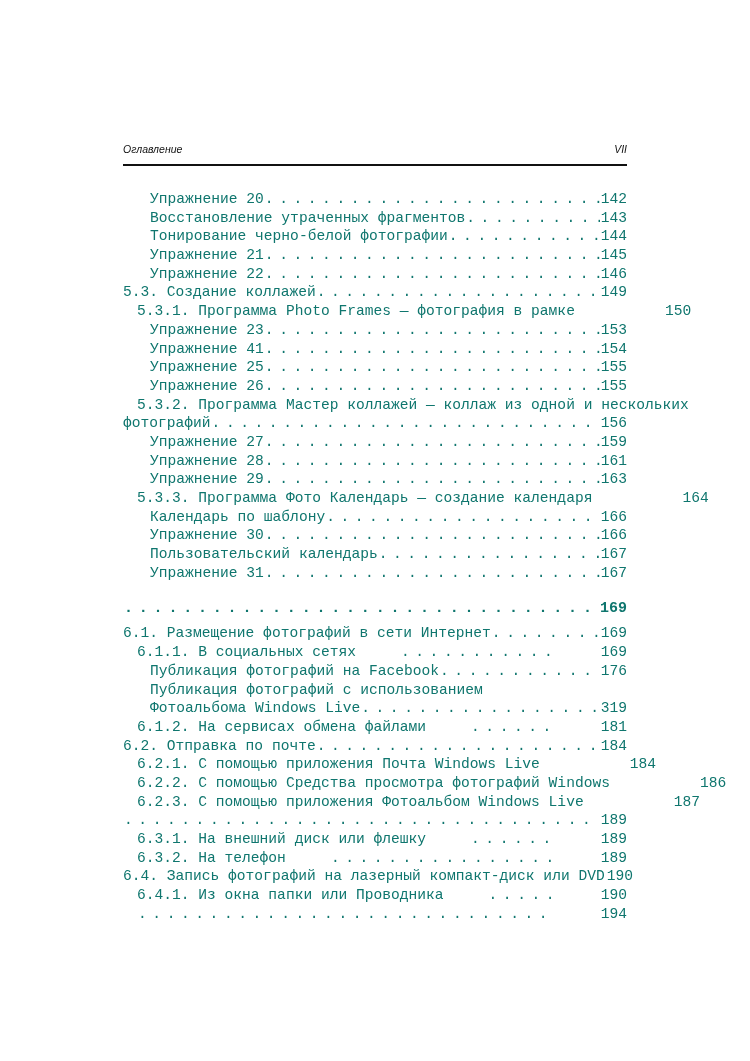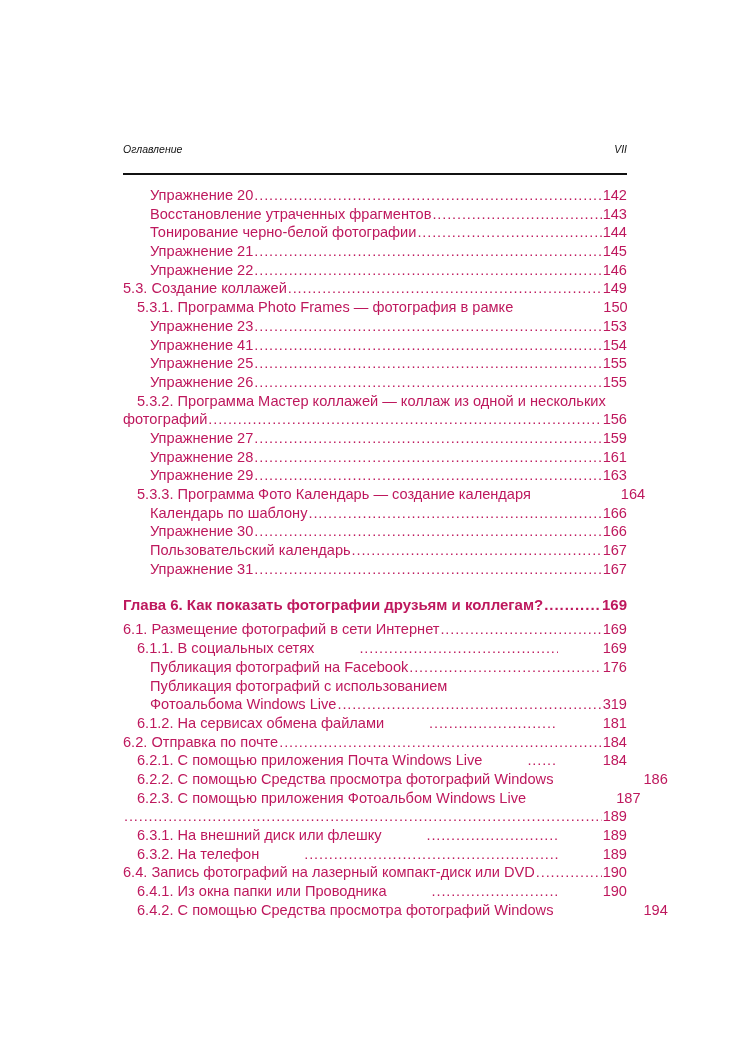--- a/index.html
+++ b/index.html
@@ -1,21 +1,21 @@
 <!DOCTYPE html>
 <html><head>
 <meta charset="utf-8">
 <style>
   html, body { margin: 0; padding: 0; background: #ffffff; }
   body { width: 750px; height: 1061px; position: relative; overflow: hidden; }
   .page { position: absolute; left: 123px; top: 140px; width: 504px; }
   .running-head { display: flex; justify-content: space-between; align-items: flex-end;
     font-family: "Liberation Sans", sans-serif; font-style: italic; font-size: 10.5px; color: #111;
-    height: 15px; border-bottom: 2px solid #111; padding-bottom: 18px; }
-  .toc { margin-top: 11px; font-family: Liberation Sans, sans-serif; font-size: 14.6px; color: #be185d; }
+    height: 15px; border-bottom: 2px solid #111; padding-bottom: 9px; }
+  .toc { margin-top: 24px; font-family: Liberation Mono, monospace; font-size: 14.6px; color: #0f766e; }
   .row { display: flex; align-items: baseline; height: 18.7px; line-height: 18.7px; white-space: nowrap; }
   .row .t { flex: 0 0 auto; }
   .row .dots { flex: 1 1 auto; overflow: hidden; margin: 0 1px; }
   .row .dots::after { content: ". . . . . . . . . . . . . . . . . . . . . . . . . . . . . . . . . . . . . . . . . . . . . . . . . . . . . . . . . . . . . . . . . . . . . . . . . . . . . . . . . . . . . . . . . . . . . . . . . . . . . . . . . . . . . . . . . . . . . . . . . . . . . . . . . . . . . . . ."; letter-spacing: -1.6px; }
   .row .p { flex: 0 0 auto; text-align: right; }
   .l0 { padding-left: 0; }
   .l1 { padding-left: 14px; gap: 44px; }
   .l2 { padding-left: 27px; }
   .chapter { font-weight: bold; font-size: 15px; margin-top: 17px; margin-bottom: 5px; height: 20px; line-height: 20px; }
 </style>
@@ -126,21 +126,20 @@
         <span class="t">Пользовательский календарь</span>
         <span class="dots"></span>
         <span class="p">167</span>
       </div>
       <div class="row l2">
         <span class="t">Упражнение 31</span>
         <span class="dots"></span>
         <span class="p">167</span>
       </div>
       <div class="row chapter">
-        <span class="t">Глава 6. Как показать фотографии друзьям и коллегам?</span>
         <span class="dots"></span>
         <span class="p">169</span>
       </div>
       <div class="row l0">
         <span class="t">6.1. Размещение фотографий в сети Интернет</span>
         <span class="dots"></span>
         <span class="p">169</span>
       </div>
       <div class="row l1">
         <span class="t">6.1.1. В социальных сетях</span>
@@ -204,18 +203,17 @@
         <span class="t">6.4. Запись фотографий на лазерный компакт-диск или DVD</span>
         <span class="dots"></span>
         <span class="p">190</span>
       </div>
       <div class="row l1">
         <span class="t">6.4.1. Из окна папки или Проводника</span>
         <span class="dots"></span>
         <span class="p">190</span>
       </div>
       <div class="row l1">
-        <span class="t">6.4.2. С помощью Средства просмотра фотографий Windows</span>
         <span class="dots"></span>
         <span class="p">194</span>
       </div>
     </div>
 </div>
 
 </body></html>

